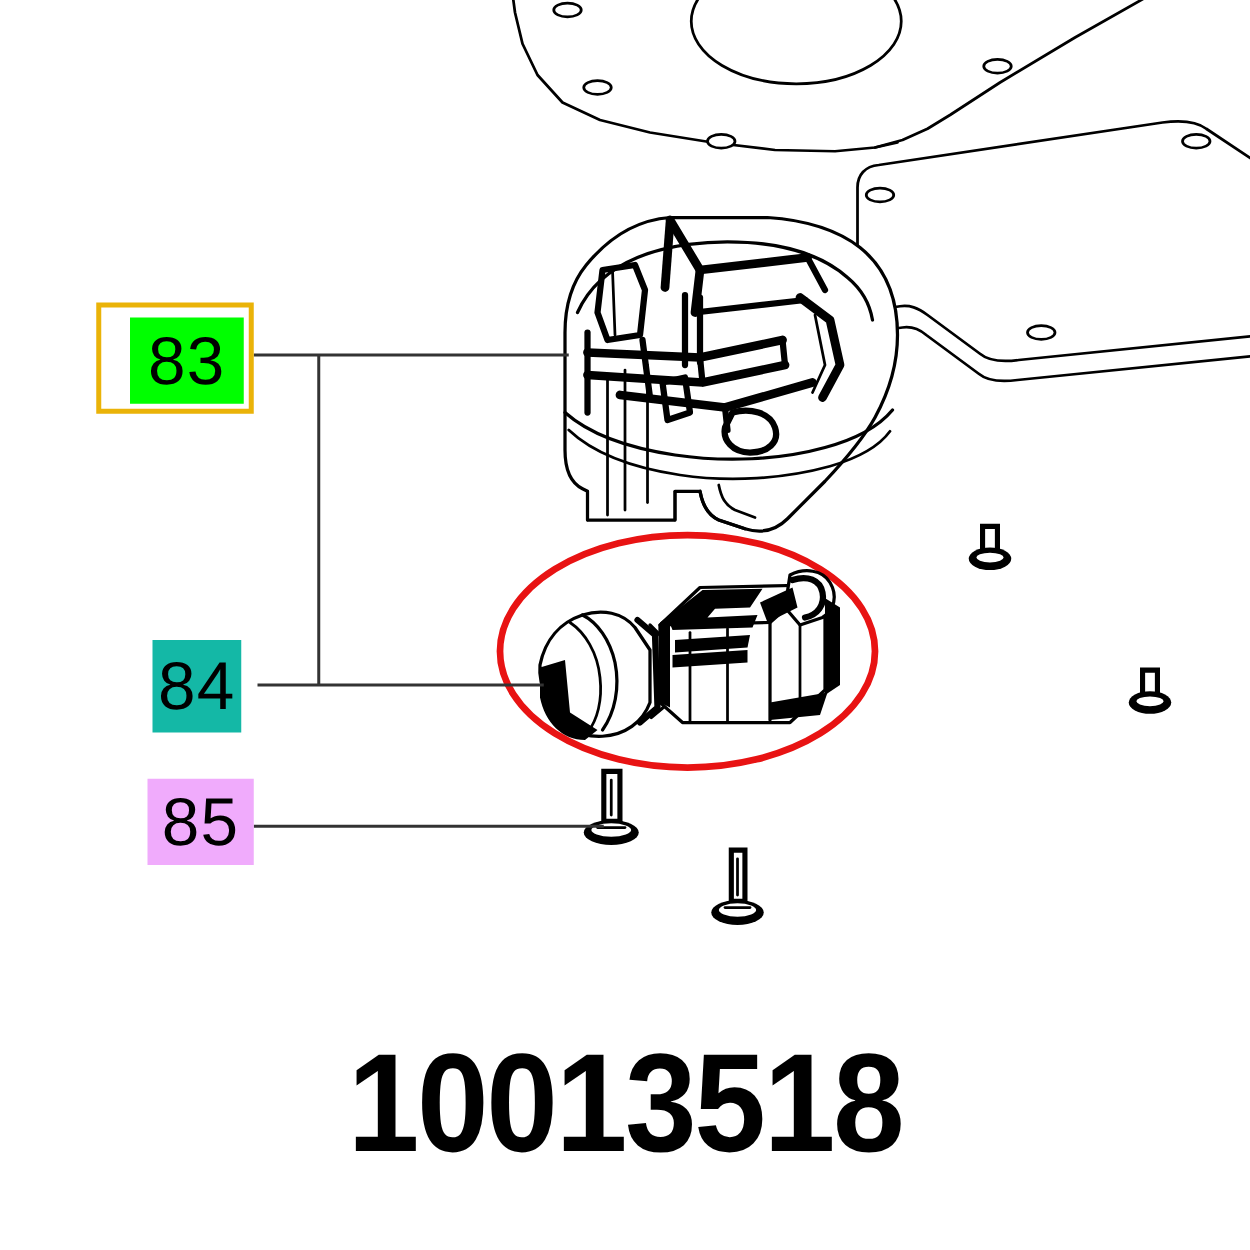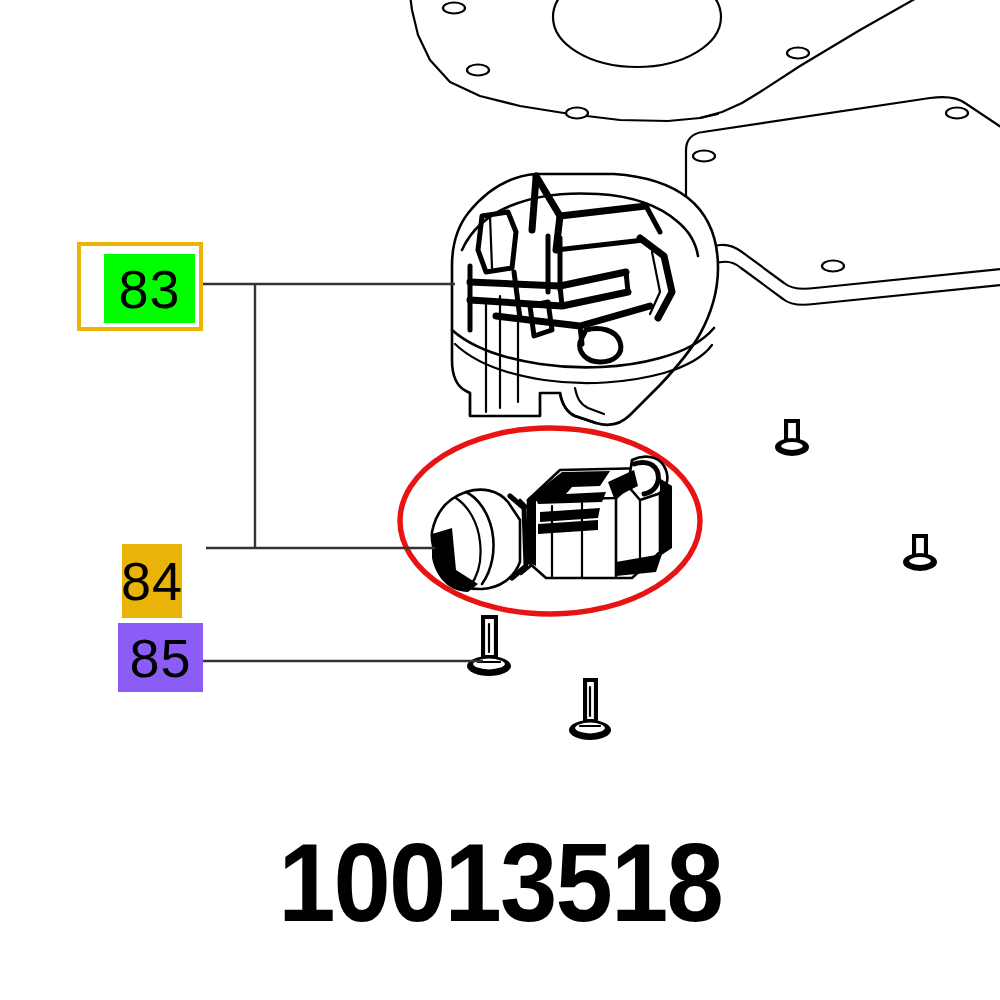--- a/index.html
+++ b/index.html
@@ -58,31 +58,30 @@
     width: 91px;
     height: 69px;
     background: #00ff00;
     display: flex;
     align-items: center;
     justify-content: center;
   }
   #callout-84 {
     left: 122px;
     top: 512px;
-    width: 60px;
+    width: 71px;
     height: 74px;
-    background: #eab308;
-    margin-top: 32px;
+    background: #14b8a6;
   }
   #callout-85 {
     left: 118px;
     top: 623px;
     width: 85px;
     height: 69px;
-    background: #8b5cf6;
+    background: #f0abfc;
   }
   
   #part-number {
     position: absolute;
     left: 0;
     top: 818px;
     width: 1000px;
     text-align: center;
     font-family: "Liberation Sans", sans-serif;
     font-weight: bold;

